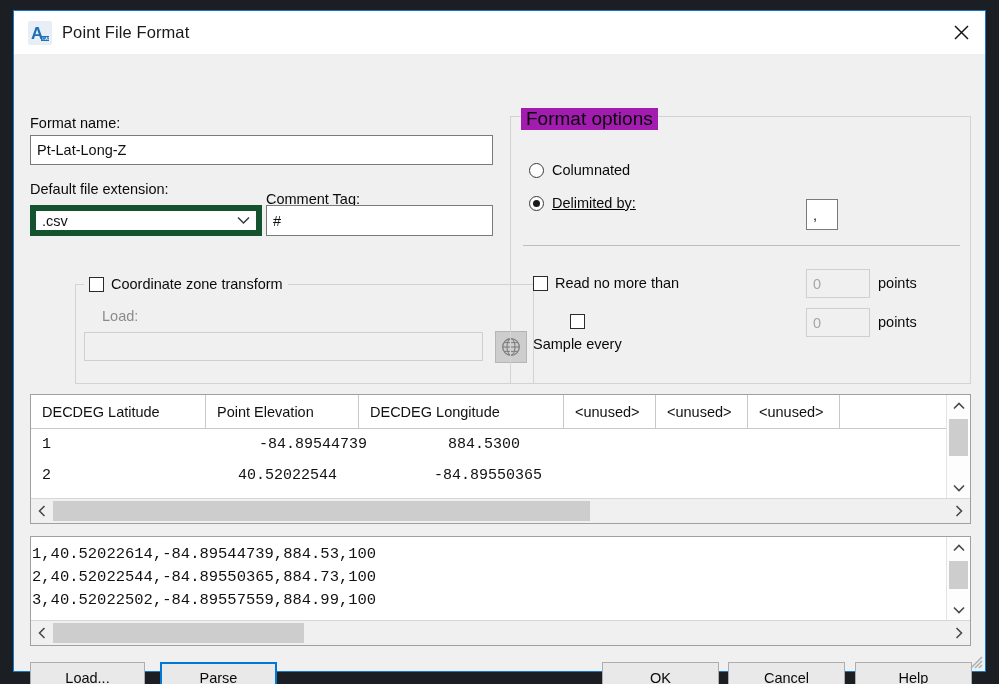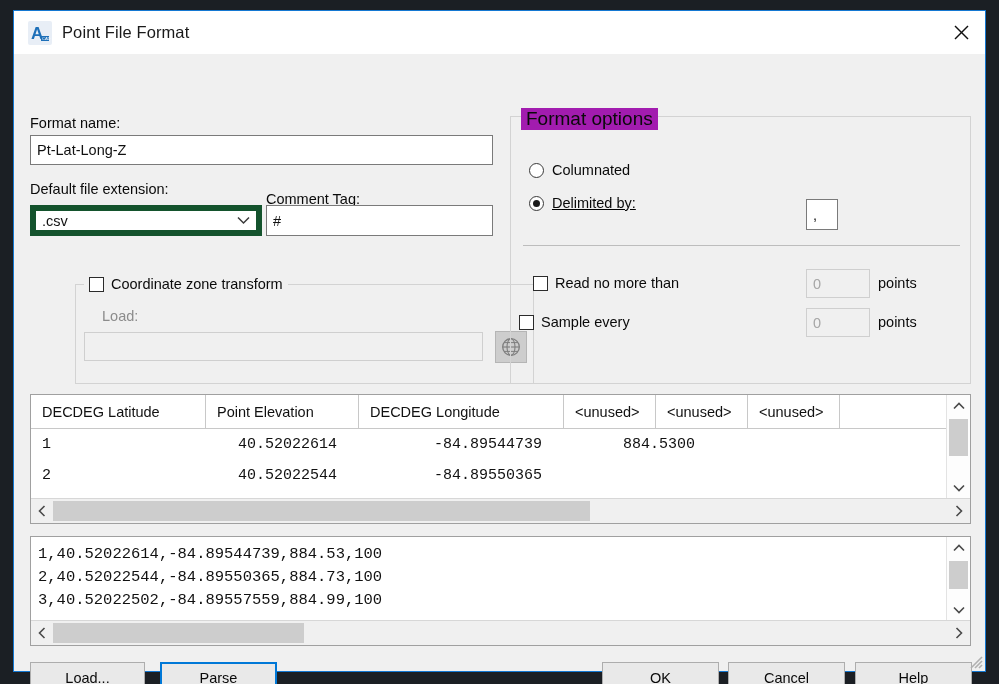--- a/index.html
+++ b/index.html
@@ -235,21 +235,21 @@
     overflow: hidden;
     flex: 0 0 auto;
   }
   .rcell.num { justify-content: flex-end; padding-right: 24px; padding-left: 0; }
 
   
   .textarea-body {
     font-family: "Liberation Mono", monospace;
     font-size: 15.5px;
     color: #111;
-    padding: 6px 0 0 7px;
+    padding: 6px 0 0 1px;
     line-height: 23px;
     white-space: pre;
   }
 
   
   .vscroll {
     position: absolute;
     right: 0;
     top: 0;
     bottom: 0;
@@ -407,42 +407,41 @@
 
       <div style="position:absolute;left:12px;top:128px;width:437px;height:1px;background:#bdbdbd;"></div>
 
       <div class="chkrow" style="left:22px;top:158px;">
         <span class="cbox"></span>
         <span class="lbl">Read no more than</span>
       </div>
       <div class="tinput disabled" style="position:absolute;left:295px;top:152px;width:64px;height:29px;">0</div>
       <div class="lbl" style="position:absolute;left:367px;top:158px;">points</div>
 
-      <div class="chkrow" style="left:8px;top:197px;">
+      <div class="chkrow" style="left:22px;top:197px;flex-direction:column;">
         <span class="cbox"></span>
         <span class="lbl">Sample every</span>
       </div>
       <div class="tinput disabled" style="position:absolute;left:295px;top:191px;width:64px;height:29px;">0</div>
       <div class="lbl" style="position:absolute;left:367px;top:197px;">points</div>
     </div>
 
     <div class="panel" style="left:16px;top:340px;width:941px;height:130px;">
       <div style="position:absolute;left:0;top:0;right:23px;bottom:24px;overflow:hidden;">
         <div class="grid-head" id="grid-head">
             <div class="gcell" style="width: 175px; text-align: right;">DECDEG Latitude</div>
             <div class="gcell" style="width: 153px;">Point Elevation</div>
             <div class="gcell" style="width: 205px;">DECDEG Longitude</div>
             <div class="gcell" style="width: 92px;">&lt;unused&gt;</div>
             <div class="gcell" style="width: 92px;">&lt;unused&gt;</div>
             <div class="gcell" style="width: 92px;">&lt;unused&gt;</div>
           </div>
         <div id="grid-rows">
             <div class="grid-row">
               <div class="rcell" style="width: 155px;">1</div>
-              <div class="rcell num" style="width: 175px;">40.52022614</div>
               <div class="rcell num" style="width: 205px;">-84.89544739</div>
               <div class="rcell num" style="width: 153px;">884.5300</div>
               <div class="rcell num" style="width: 92px;"></div>
               <div class="rcell num" style="width: 92px;"></div>
               <div class="rcell num" style="width: 92px;"></div>
             </div>
             <div class="grid-row">
               <div class="rcell" style="width: 155px;">2</div>
               <div class="rcell num" style="width: 175px;">40.52022544</div>
               <div class="rcell num" style="width: 205px;">-84.89550365</div>

